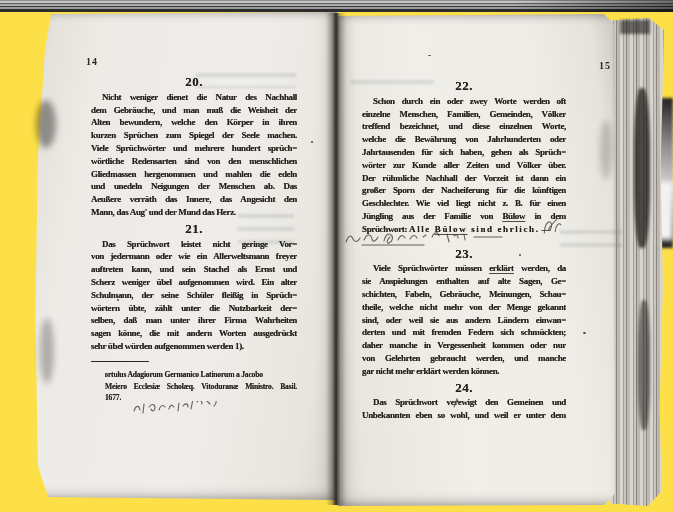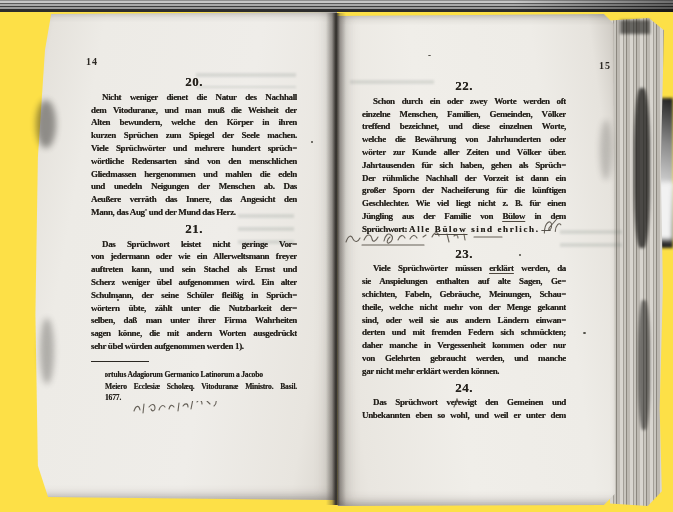--- a/index.html
+++ b/index.html
@@ -95,21 +95,21 @@
   <div class="speck" style="left:583px;top:332px;width:3px;height:2px"></div>
   <div class="speck" style="left:428px;top:55px;width:3px;height:1px"></div>
   <div class="speck" style="left:519px;top:254px;width:2px;height:2px"></div>
 
   <div class="pagenum pn-left">14</div>
   <div class="pagenum pn-right">15</div>
 
   <div id="leftText" class="textcol">
       <div class="sec-h">20.</div>
       <div class="tl ind">Nicht weniger dienet die Natur des Nachhall</div>
-      <div class="tl">dem Vitoduranæ, und man muß die Weisheit der</div>
+      <div class="tl">dem Gebräuche, und man muß die Weisheit der</div>
       <div class="tl">Alten bewundern, welche den Körper in ihren</div>
       <div class="tl">kurzen Sprüchen zum Spiegel der Seele machen.</div>
       <div class="tl">Viele Sprüchwörter und mehrere hundert sprüch=</div>
       <div class="tl">wörtliche Redensarten sind von den menschlichen</div>
       <div class="tl">Gliedmassen hergenommen und mahlen die edeln</div>
       <div class="tl">und unedeln Neigungen der Menschen ab. Das</div>
       <div class="tl">Aeußere verräth das Innere, das Angesicht den</div>
       <div class="tl end">Mann, das Aug' und der Mund das Herz.</div>
       <div class="sec-h mt">21.</div>
       <div class="tl ind">Das Sprüchwort leistet nicht geringe Vor=</div>
@@ -127,22 +127,22 @@
         <div class="tl">Meiero Ecclesiæ Scholæq. Vitoduranæ Ministro. Basil.</div>
         <div class="tl end">1677.</div>
       </div>
     </div>
   <div id="rightText" class="textcol">
       <div class="sec-h">22.</div>
       <div class="tl ind">Schon durch ein oder zwey Worte werden oft</div>
       <div class="tl">einzelne Menschen, Familien, Gemeinden, Völker</div>
       <div class="tl">treffend bezeichnet, und diese einzelnen Worte,</div>
       <div class="tl">welche die Bewährung von Jahrhunderten oder</div>
+      <div class="tl">Jahrtausenden für sich haben, gehen als Sprüch=</div>
       <div class="tl">wörter zur Kunde aller Zeiten und Völker über.</div>
-      <div class="tl">Jahrtausenden für sich haben, gehen als Sprüch=</div>
       <div class="tl">Der rühmliche Nachhall der Vorzeit ist dann ein</div>
       <div class="tl">großer Sporn der Nacheiferung für die künftigen</div>
       <div class="tl">Geschlechter. Wie viel liegt nicht z. B. für einen</div>
       <div class="tl"><span>Jüngling aus der Familie von </span><span class="pen-u">Bülow</span><span> in dem</span></div>
       <div class="tl end"><span>Sprüchwort: </span><span class="sperr">Alle </span><span class="sperr pen-u">Bülow</span><span class="sperr"> sind ehrlich.</span><span> —</span></div>
       <div class="spacer8"></div>
       <div class="sec-h mt">23.</div>
       <div class="tl ind"><span>Viele Sprüchwörter müssen </span><span class="pen-u">erklärt</span><span> werden, da</span></div>
       <div class="tl">sie Anspielungen enthalten auf alte Sagen, Ge=</div>
       <div class="tl">schichten, Fabeln, Gebräuche, Meinungen, Schau=</div>

